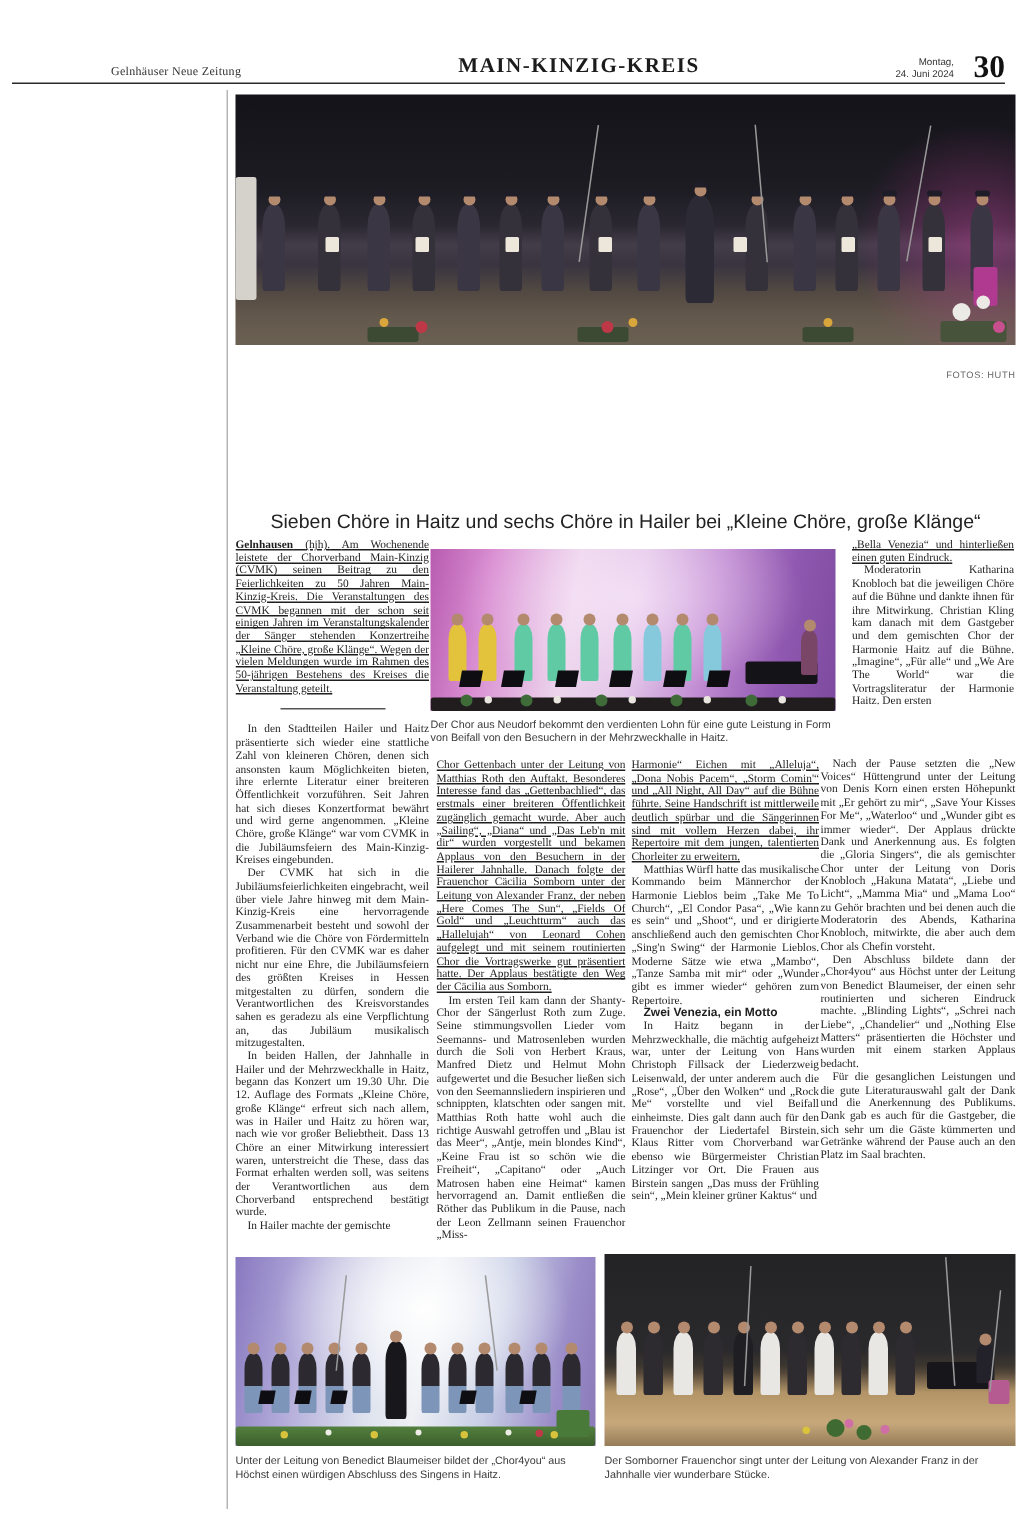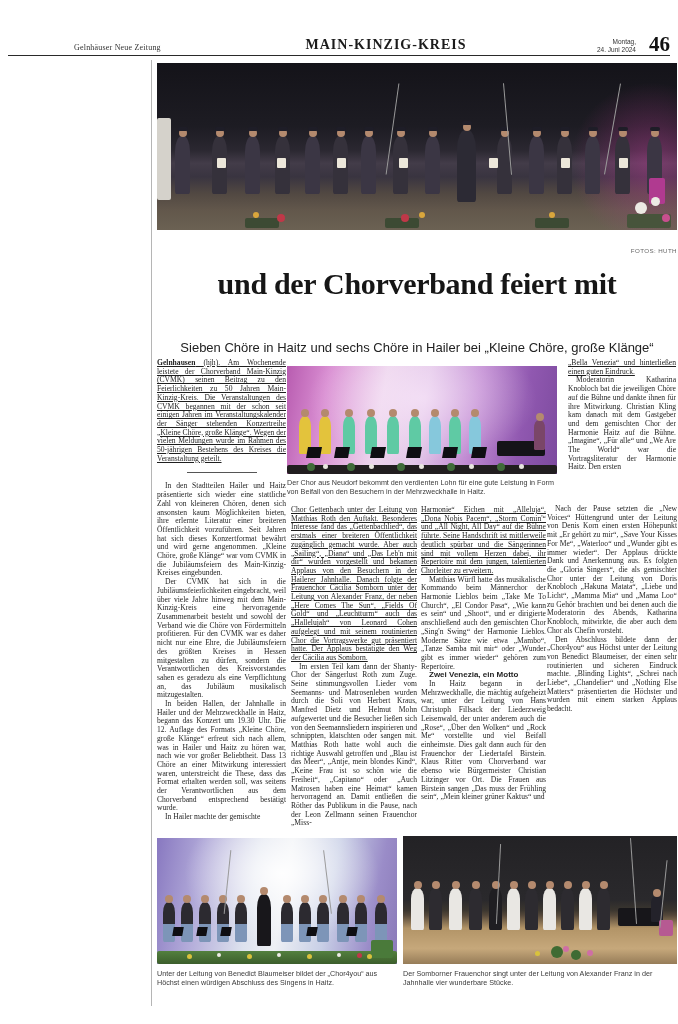--- a/index.html
+++ b/index.html
@@ -66,21 +66,21 @@
 </head>
 <body>
 
 <div class="masthead">
   <div class="np-name">Gelnhäuser Neue Zeitung</div>
   <div class="section-title">MAIN-KINZIG-KREIS</div>
   <div class="dateblock">
     <div>Montag,</div>
     <div>24. Juni 2024</div>
   </div>
-  <div class="pageno">46</div>
+  <div class="pageno">30</div>
 </div>
 
 <div class="v-rule"></div>
 
 <div id="photo-top" class="photo">
     <span class="blk" style="left: 0px; bottom: 30px; width: 14px; height: 82px; background: rgb(213, 210, 203);"></span>
     <span class="fig cap" style="left: 18px; bottom: 36px; width: 15px; height: 58px; background: rgb(59, 54, 68);"></span>
     <span class="fig cap" style="left: 55px; bottom: 36px; width: 15px; height: 58px; background: rgb(53, 49, 59);"></span>
     <span class="fig cap" style="left: 88px; bottom: 36px; width: 15px; height: 58px; background: rgb(59, 54, 68);"></span>
     <span class="fig cap" style="left: 118px; bottom: 36px; width: 15px; height: 58px; background: rgb(53, 49, 59);"></span>
@@ -118,21 +118,20 @@
     <span class="dot" style="left: 392px; bottom: 12px; width: 6px; height: 6px; background: rgb(217, 166, 60);"></span>
     <span class="dot" style="left: 478px; bottom: 16px; width: 12px; height: 12px; background: rgb(236, 234, 228);"></span>
     <span class="dot" style="left: 494px; bottom: 24px; width: 9px; height: 9px; background: rgb(236, 234, 228);"></span>
     <span class="dot" style="left: 505px; bottom: 8px; width: 8px; height: 8px; background: rgb(200, 79, 142);"></span>
   </div>
 <div id="cap-top" class="caption">
   <span class="credit">FOTOS: HUTH</span>
 </div>
 
 <div class="headline">
-  <div>und der Chorverband feiert mit</div>
 </div>
 <div class="subhead">Sieben Chöre in Haitz und sechs Chöre in Hailer bei „Kleine Chöre, große Klänge“</div>
 
 <div id="col1" class="col">
   <p class="noind"><b class="lead">Gelnhausen</b> <span>(hjh).</span> <span>Am Wochenende leistete der Chorverband Main-Kinzig (CVMK) seinen Beitrag zu den Feierlichkeiten zu 50 Jahren Main-Kinzig-Kreis. Die Veranstaltungen des CVMK begannen mit der schon seit einigen Jahren im Veranstaltungskalender der Sänger stehenden Konzertreihe „Kleine Chöre, große Klänge“. Wegen der vielen Meldungen wurde im Rahmen des 50-jährigen Bestehens des Kreises die Veranstaltung geteilt.</span></p>
   <hr class="divider">
   <p>In den Stadtteilen Hailer und Haitz präsentierte sich wieder eine stattliche Zahl von kleineren Chören, denen sich ansonsten kaum Möglichkeiten bieten, ihre erlernte Literatur einer breiteren Öffentlichkeit vorzuführen. Seit Jahren hat sich dieses Konzertformat bewährt und wird gerne angenommen. „Kleine Chöre, große Klänge“ war vom CVMK in die Jubiläumsfeiern des Main-Kinzig-Kreises eingebunden.</p>
   <p>Der CVMK hat sich in die Jubiläumsfeierlichkeiten eingebracht, weil über viele Jahre hinweg mit dem Main-Kinzig-Kreis eine hervorragende Zusammenarbeit besteht und sowohl der Verband wie die Chöre von Fördermitteln profitieren. Für den CVMK war es daher nicht nur eine Ehre, die Jubiläumsfeiern des größten Kreises in Hessen mitgestalten zu dürfen, sondern die Verantwortlichen des Kreisvorstandes sahen es geradezu als eine Verpflichtung an, das Jubiläum musikalisch mitzugestalten.</p>
   <p>In beiden Hallen, der Jahnhalle in Hailer und der Mehrzweckhalle in Haitz, begann das Konzert um 19.30 Uhr. Die 12. Auflage des Formats „Kleine Chöre, große Klänge“ erfreut sich nach allem, was in Hailer und Haitz zu hören war, nach wie vor großer Beliebtheit. Dass 13 Chöre an einer Mitwirkung interessiert waren, unterstreicht die These, dass das Format erhalten werden soll, was seitens der Verantwortlichen aus dem Chorverband entsprechend bestätigt wurde.</p>
   <p>In Hailer machte der gemischte</p>
@@ -183,20 +182,21 @@
 </div>
 
 <div id="col4a" class="col">
   <p class="noind">„Bella Venezia“ und hinterließen einen guten Eindruck.</p>
   <p>Moderatorin Katharina Knobloch bat die jeweiligen Chöre auf die Bühne und dankte ihnen für ihre Mitwirkung. Christian Kling kam danach mit dem Gastgeber und dem gemischten Chor der Harmonie Haitz auf die Bühne. „Imagine“, „Für alle“ und „We Are The World“ war die Vortragsliteratur der Harmonie Haitz. Den ersten</p>
 </div>
 
 <div id="col4b" class="col">
   <p>Nach der Pause setzten die „New Voices“ Hüttengrund unter der Leitung von Denis Korn einen ersten Höhepunkt mit „Er gehört zu mir“, „Save Your Kisses For Me“, „Waterloo“ und „Wunder gibt es immer wieder“. Der Applaus drückte Dank und Anerkennung aus. Es folgten die „Gloria Singers“, die als gemischter Chor unter der Leitung von Doris Knobloch „Hakuna Matata“, „Liebe und Licht“, „Mamma Mia“ und „Mama Loo“ zu Gehör brachten und bei denen auch die Moderatorin des Abends, Katharina Knobloch, mitwirkte, die aber auch dem Chor als Chefin vorsteht.</p>
   <p>Den Abschluss bildete dann der „Chor4you“ aus Höchst unter der Leitung von Benedict Blaumeiser, der einen sehr routinierten und sicheren Eindruck machte. „Blinding Lights“, „Schrei nach Liebe“, „Chandelier“ und „Nothing Else Matters“ präsentierten die Höchster und wurden mit einem starken Applaus bedacht.</p>
+  <p>Für die gesanglichen Leistungen und die gute Literaturauswahl galt der Dank und die Anerkennung des Publikums. Dank gab es auch für die Gastgeber, die sich sehr um die Gäste kümmerten und Getränke während der Pause auch an den Platz im Saal brachten.</p>
 </div>
 
 <div id="photo-bl" class="photo">
     <span class="fig" style="left: 6px; bottom: 22px; width: 12px; height: 40px; background: linear-gradient(rgb(44, 42, 48) 55%, rgb(125, 149, 184) 55%);"></span>
     <span class="fig" style="left: 24px; bottom: 22px; width: 12px; height: 40px; background: linear-gradient(rgb(44, 42, 48) 55%, rgb(125, 149, 184) 55%);"></span>
     <span class="fig" style="left: 42px; bottom: 22px; width: 12px; height: 40px; background: linear-gradient(rgb(44, 42, 48) 55%, rgb(125, 149, 184) 55%);"></span>
     <span class="fig" style="left: 60px; bottom: 22px; width: 12px; height: 40px; background: linear-gradient(rgb(44, 42, 48) 55%, rgb(125, 149, 184) 55%);"></span>
     <span class="fig" style="left: 78px; bottom: 22px; width: 12px; height: 40px; background: linear-gradient(rgb(44, 42, 48) 55%, rgb(125, 149, 184) 55%);"></span>
     <span class="fig" style="left: 124px; bottom: 22px; width: 12px; height: 40px; background: linear-gradient(rgb(44, 42, 48) 55%, rgb(125, 149, 184) 55%);"></span>
     <span class="fig" style="left: 142px; bottom: 22px; width: 12px; height: 40px; background: linear-gradient(rgb(44, 42, 48) 55%, rgb(125, 149, 184) 55%);"></span>

